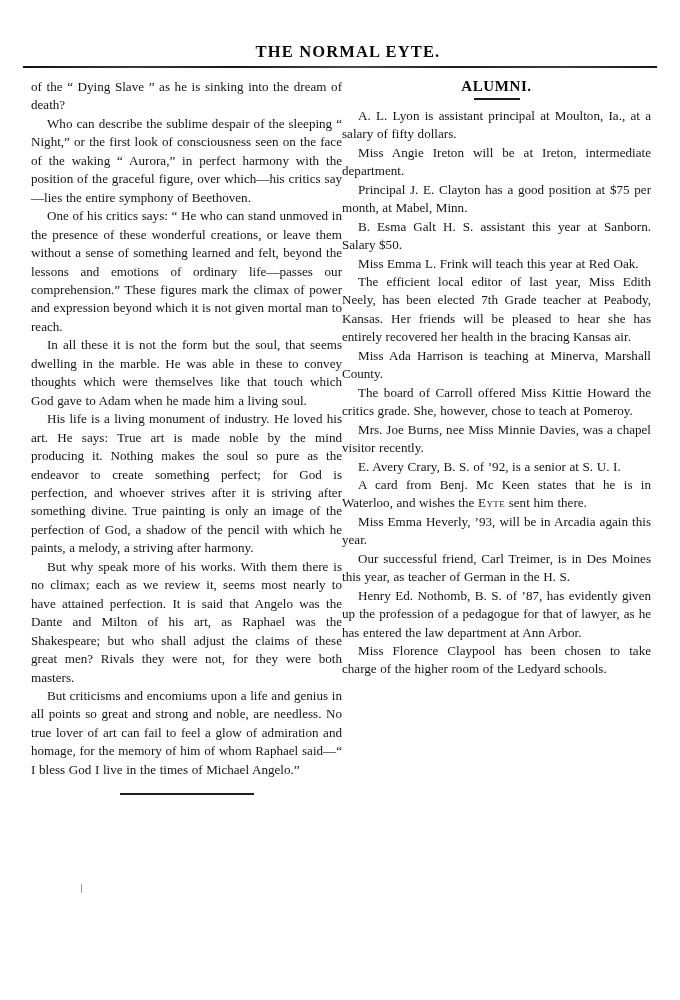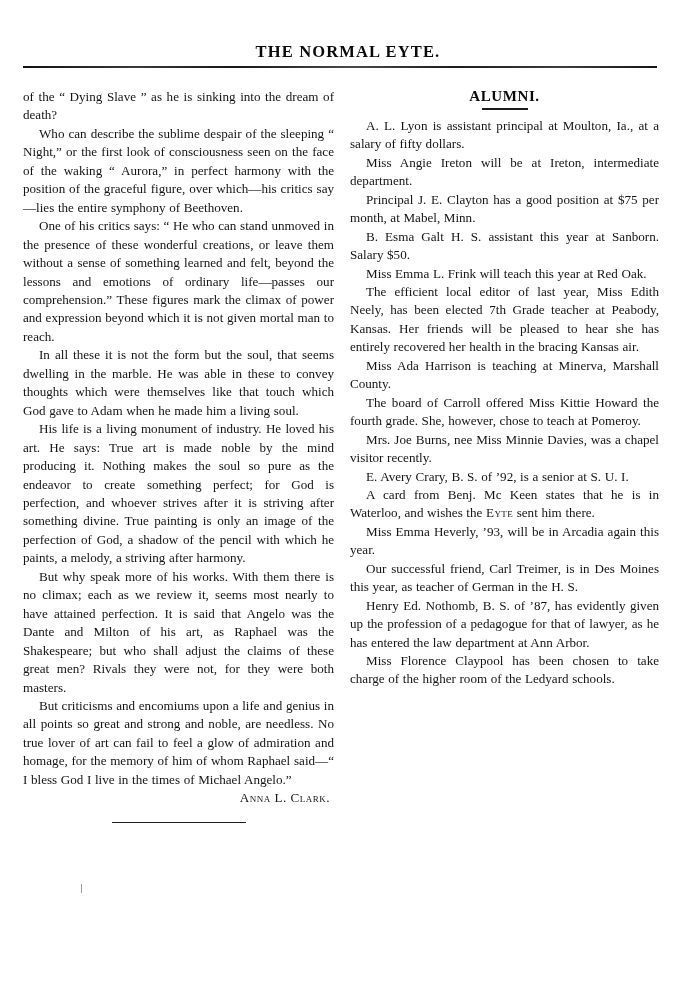--- a/index.html
+++ b/index.html
@@ -46,25 +46,25 @@
     width: 634px;
     height: 2.2px;
     background: linear-gradient(to right,
         #111 0%, #3a3a3a 18%, #171717 33%, #4a4a4a 52%,
         #1d1d1d 68%, #3d3d3d 85%, #161616 100%);
   }
 
   
   .columns {
     position: absolute;
-    top: 88px;
+    top: 78px;
     left: 23px;
     width: 636px;
     display: flex;
-    justify-content: space-between;
+    justify-content: center;
   }
   .col {
     width: 310px;
   }
   .col-left  { width: 311px; }
   .col-right { width: 309px; }
 
   p.body {
     margin: 0;
     font-size: 13.1px;
@@ -143,39 +143,38 @@
     <div class="col col-left">
 
       <p class="body cont">of the “ Dying Slave ” as he is sinking into the dream of death?</p>
       <p class="body">Who can describe the sublime despair of the sleeping “ Night,” or the first look of consciousness seen on the face of the waking “ Aurora,” in perfect harmony with the position of the graceful figure, over which—his critics say—lies the entire symphony of Beethoven.</p>
       <p class="body">One of his critics says: “ He who can stand unmoved in the presence of these wonderful creations, or leave them without a sense of something learned and felt, beyond the lessons and emotions of ordinary life—passes our comprehension.” These figures mark the climax of power and expression beyond which it is not given mortal man to reach.</p>
       <p class="body">In all these it is not the form but the soul, that seems dwelling in the marble. He was able in these to convey thoughts which were themselves like that touch which God gave to Adam when he made him a living soul.</p>
       <p class="body">His life is a living monument of industry. He loved his art. He says: True art is made noble by the mind producing it. Nothing makes the soul so pure as the endeavor to create something perfect; for God is perfection, and whoever strives after it is striving after something divine. True painting is only an image of the perfection of God, a shadow of the pencil with which he paints, a melody, a striving after harmony.</p>
       <p class="body">But why speak more of his works. With them there is no climax; each as we review it, seems most nearly to have attained perfection. It is said that Angelo was the Dante and Milton of his art, as Raphael was the Shakespeare; but who shall adjust the claims of these great men? Rivals they were not, for they were both masters.</p>
       <p class="body">But criticisms and encomiums upon a life and genius in all points so great and strong and noble, are needless. No true lover of art can fail to feel a glow of admiration and homage, for the memory of him of whom Raphael said—“ I bless God I live in the times of Michael Angelo.”</p>
 
-      <p class="signature">Anna L. Clark.</p>
 
       <div class="article-divider"></div>
 
     </div>
 
     <div class="col col-right">
 
       <div class="section-head">ALUMNI.</div>
       <div class="section-head-rule"></div>
 
       <p class="body">A. L. Lyon is assistant principal at Moulton, Ia., at a salary of fifty dollars.</p>
       <p class="body">Miss Angie Ireton will be at Ireton, intermediate department.</p>
       <p class="body">Principal J. E. Clayton has a good position at $75 per month, at Mabel, Minn.</p>
       <p class="body">B. Esma Galt H. S. assistant this year at Sanborn. Salary $50.</p>
       <p class="body">Miss Emma L. Frink will teach this year at Red Oak.</p>
       <p class="body">The efficient local editor of last year, Miss Edith Neely, has been elected 7th Grade teacher at Peabody, Kansas. Her friends will be pleased to hear she has entirely recovered her health in the bracing Kansas air.</p>
       <p class="body">Miss Ada Harrison is teaching at Minerva, Marshall County.</p>
-      <p class="body">The board of Carroll offered Miss Kittie Howard the fourth grade. She, however, chose to teach at Pomeroy.</p>
+      <p class="body">The board of Carroll offered Miss Kittie Howard the critics grade. She, however, chose to teach at Pomeroy.</p>
       <p class="body">Mrs. Joe Burns, nee Miss Minnie Davies, was a chapel visitor recently.</p>
       <p class="body">E. Avery Crary, B. S. of ’92, is a senior at S. U. I.</p>
 
       <p class="body"><span>A card from Benj. Mc Keen states that he is in Waterloo, and wishes the </span><span class="sc">Eyte</span><span> sent him there.</span></p>
 
       <p class="body">Miss Emma Heverly, ’93, will be in Arcadia again this year.</p>
       <p class="body">Our successful friend, Carl Treimer, is in Des Moines this year, as teacher of German in the H. S.</p>
       <p class="body">Henry Ed. Nothomb, B. S. of ’87, has evidently given up the profession of a pedagogue for that of lawyer, as he has entered the law department at Ann Arbor.</p>
       <p class="body">Miss Florence Claypool has been chosen to take charge of the higher room of the Ledyard schools.</p>
     </div>

